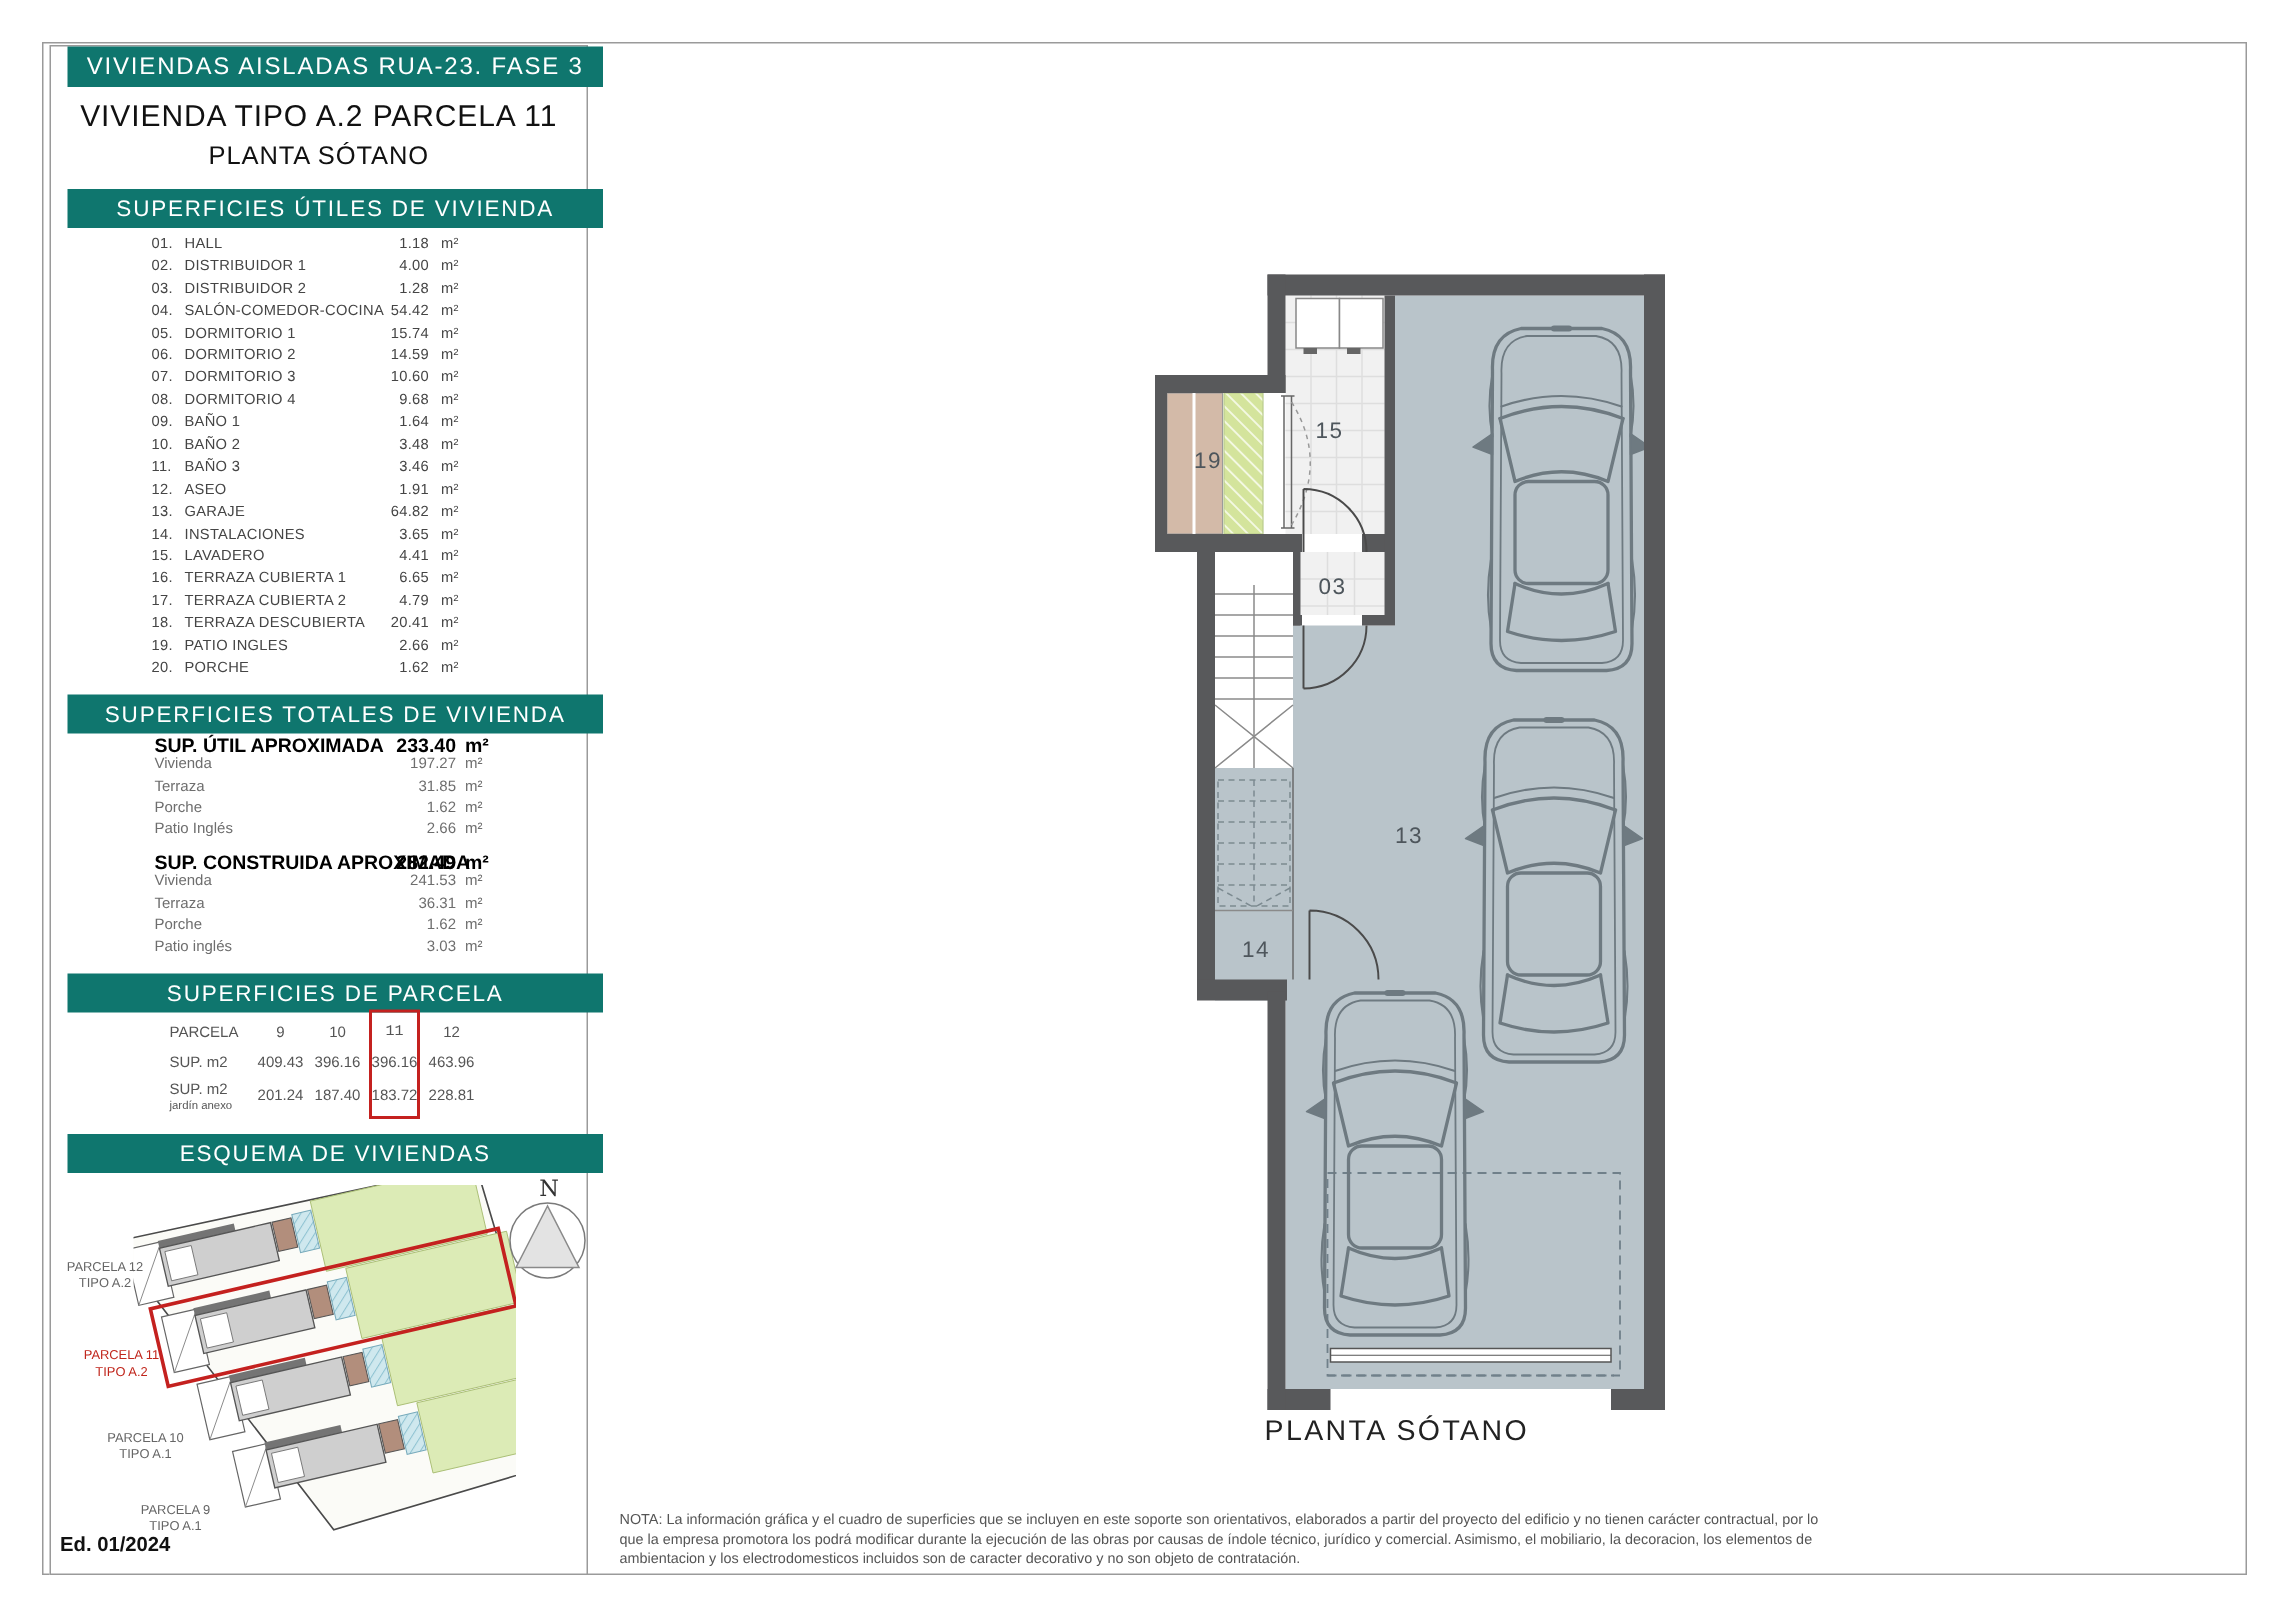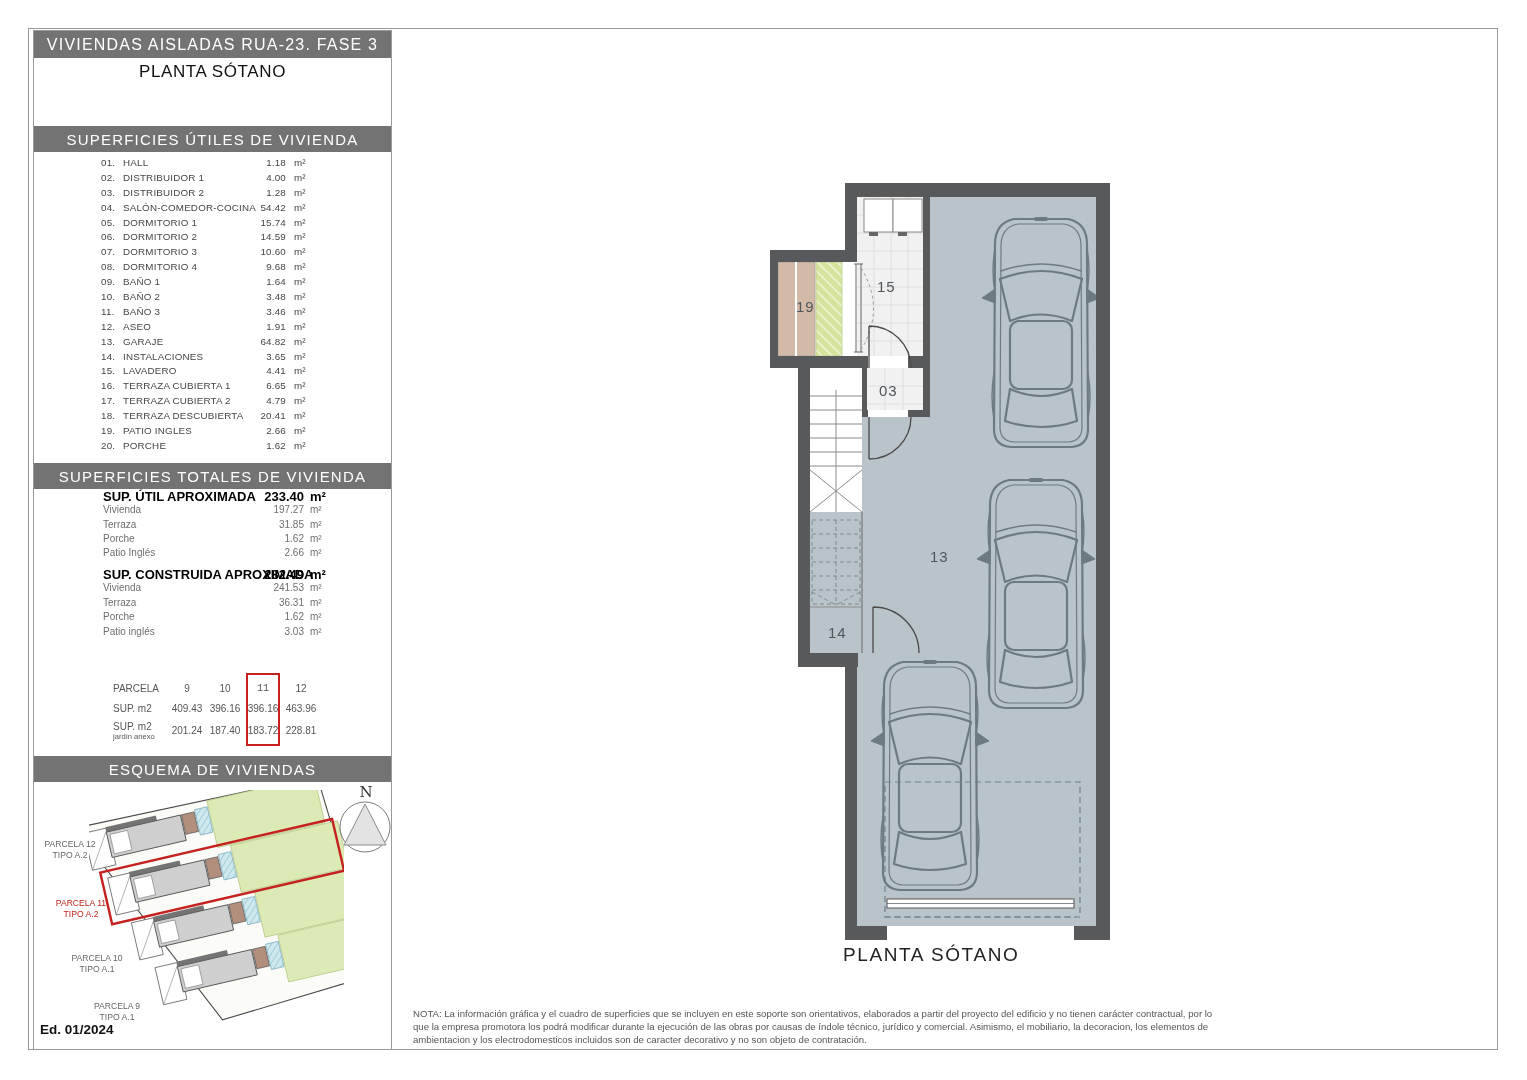--- a/index.html
+++ b/index.html
@@ -2,21 +2,21 @@
 <html><head>
 <meta charset="utf-8">
 <style>
   * { margin:0; padding:0; box-sizing:border-box; }
   body { background:#fff; font-family:"Liberation Sans", sans-serif; }
   .page { position:relative; width:1527px; height:1080px; background:#fff; overflow:hidden; }
   .sheet-border { position:absolute; left:28px; top:28px; width:1470px; height:1022px; border:1px solid #9a9a9a; }
 
   
   .panel { position:absolute; left:33px; top:30px; width:359px; height:1020px; background:#fff; border:1px solid #9a9a9a; }
-  .bar { position:absolute; left:0; width:100%; height:26px; background:#737373; color:#fff;
+  .bar { position:absolute; left:11px; width:100%; height:26px; background:#0f766e; color:#fff;
          display:flex; align-items:center; justify-content:center; letter-spacing:1.2px;
          font-size:15px; font-weight:400; }
   .bar.b1 { height:27px; font-size:16px; }
   .titlebox { position:absolute; left:0; top:27px; width:100%; height:68px; text-align:center; color:#111; }
   .t1 { margin-top:9px; font-size:20px; letter-spacing:0.6px; }
   .t2 { margin-top:4px; font-size:17px; letter-spacing:0.6px; }
 
   .ulist { position:absolute; left:0; top:126px; width:100%; height:302px; }
   .srow { position:relative; height:14.9px; font-size:9.8px; color:#454545; letter-spacing:0.2px; }
   .srow .n { position:absolute; left:67px; }
@@ -60,20 +60,21 @@
 </head>
 <body>
 
 <div class="page">
   <div class="sheet-border"></div>
 
   <aside class="panel">
     <div class="bar b1" style="top:0;">VIVIENDAS AISLADAS RUA-23. FASE 3</div>
 
     <div class="titlebox">
+      <div class="t1">VIVIENDA TIPO A.2 PARCELA 11</div>
       <div class="t2">PLANTA SÓTANO</div>
     </div>
 
     <div class="bar" style="top:95px;">SUPERFICIES ÚTILES DE VIVIENDA</div>
 
     <div class="ulist">
       <div class="srow">
           <span class="n">01.</span>
           <span class="l">HALL</span>
           <span class="v">1.18</span>
@@ -243,20 +244,21 @@
           <span class="v">1.62</span>
           <span class="u">m²</span>
         </div>
       <div class="trow" style="top:137px;">
           <span class="l">Patio inglés</span>
           <span class="v">3.03</span>
           <span class="u">m²</span>
         </div>
     </div>
 
+    <div class="bar" style="top:618px;">SUPERFICIES DE PARCELA</div>
 
     <div class="ptable">
       <div class="redbox"></div>
       <div style="position:absolute;top:7px;width:100%;">
         <span class="lbl">PARCELA</span>
         <span class="pcell" style="left:134px;">9</span>
         <span class="pcell" style="left:172px;">10</span>
         <span class="pcell" style="left:210px;font-family:Liberation Mono, monospace;">11</span>
         <span class="pcell" style="left:248px;">12</span>
       </div>

